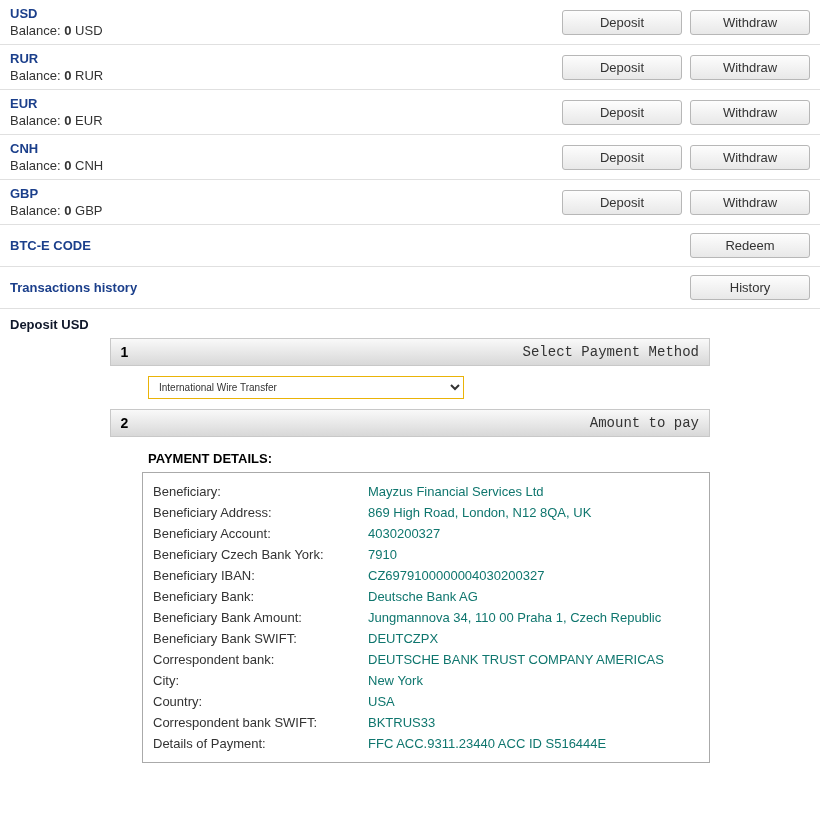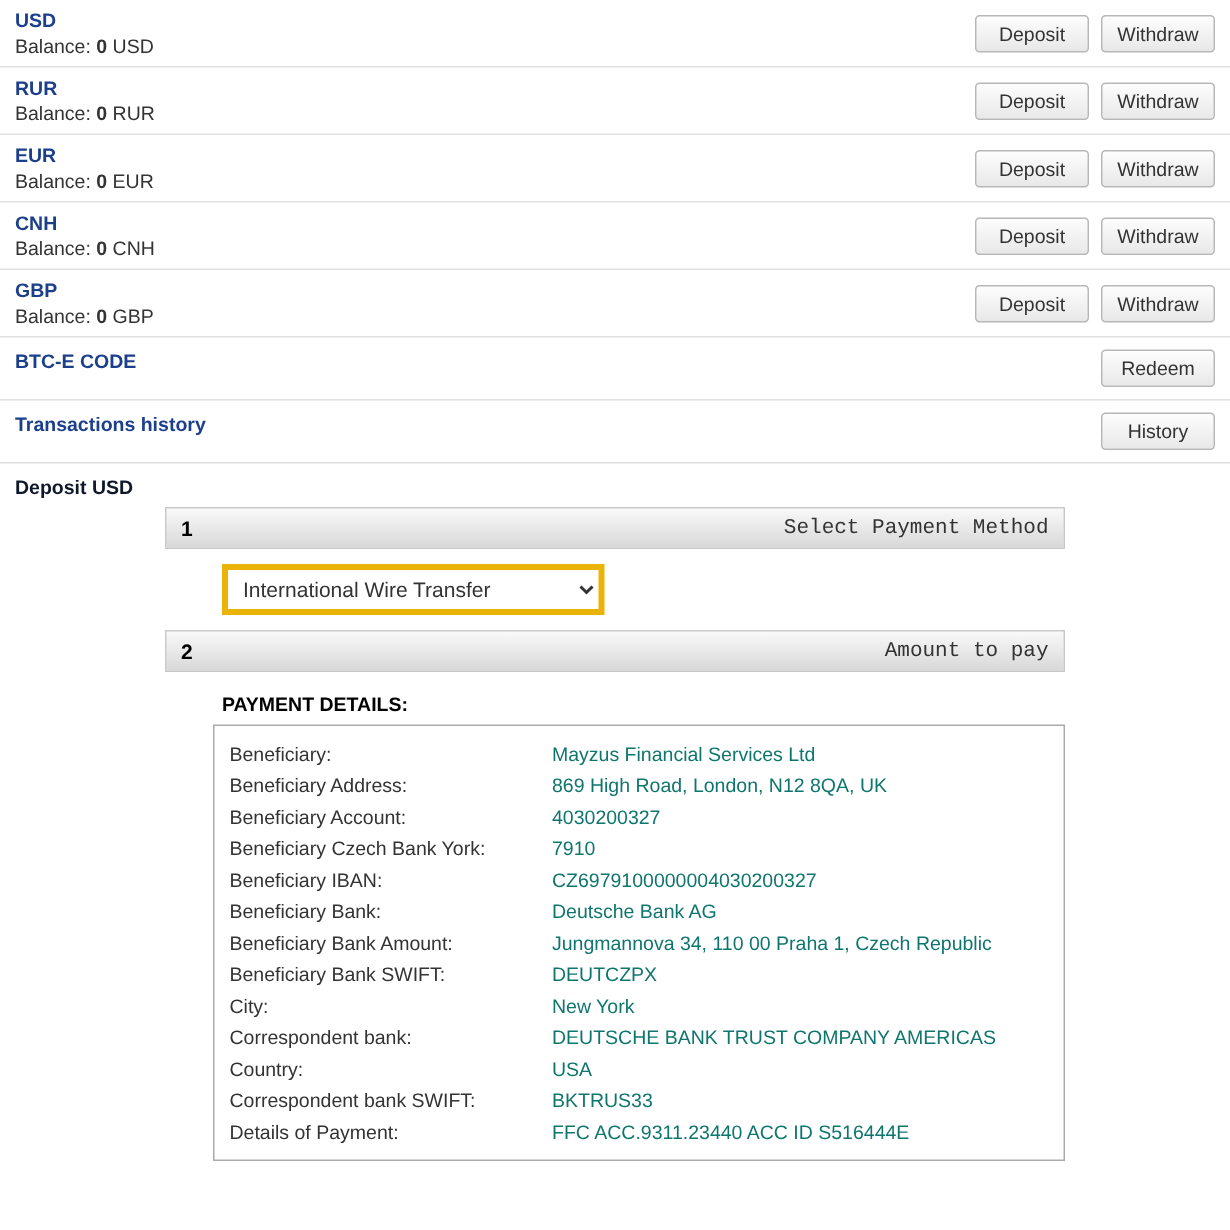--- a/index.html
+++ b/index.html
@@ -2,30 +2,30 @@
 <html><head>
 <meta charset="utf-8">
 <style>
 * { box-sizing: border-box; margin: 0; padding: 0; }
 body { font-family: Tahoma, Verdana, Arial, sans-serif; font-size: 13px; color: #333; background: #fff; width: 820px; }
 .currency-row { padding: 6px 10px 6px 10px; border-bottom: 1px solid #e0e0e0; display: flex; justify-content: space-between; align-items: center; }
 .currency-row .info .code { color: #1b3f8b; font-weight: bold; font-size: 13px; }
 .currency-row .info .balance { color: #333; font-size: 13px; margin-top: 2px; }
 .currency-row .info .balance b { font-weight: bold; }
 .buttons { display: flex; gap: 8px; }
-.btn { background: linear-gradient(to bottom, #fdfdfd, #e8e8e8); border: 1px solid #b7b7b7; border-radius: 3px; padding: 4px 0; width: 76px; text-align: center; font-size: 13px; color: #333; cursor: pointer; font-family: inherit; }
-.section-row { padding: 8px 10px; border-bottom: 1px solid #e0e0e0; display: flex; justify-content: space-between; align-items: flex-start; }
+.btn { background: linear-gradient(to bottom, #fdfdfd, #e8e8e8); border: 1px solid #b7b7b7; border-radius: 3px; padding: 4px 0; width: 120px; text-align: center; font-size: 13px; color: #333; cursor: pointer; font-family: inherit; }
+.section-row { padding: 8px 10px; border-bottom: 1px solid #e0e0e0; display: flex; justify-content: space-between; align-items: center; }
 .section-row .title { color: #1b3f8b; font-weight: bold; font-size: 13px; }
 .deposit-header { padding: 8px 10px 6px 10px; color: #0f172a; font-weight: bold; font-size: 13px; }
 .steps { margin-left: 110px; width: 600px; }
 .step { display: flex; align-items: stretch; }
 .step-num { width: 28px; text-align: center; font-weight: bold; font-size: 14px; color: #000; background: linear-gradient(to bottom, #f9f9f9, #d8d8d8); border-left: 1px solid #c8c8c8; border-top: 1px solid #c8c8c8; border-bottom: 1px solid #c8c8c8; padding: 5px 0; }
 .step-label { flex: 1; background: linear-gradient(to bottom, #f9f9f9, #d8d8d8); border: 1px solid #c8c8c8; border-left: none; padding: 5px 10px; font-size: 14px; font-family: Liberation Mono, monospace; color: #333; text-align: right; }
 .step-content { padding: 10px 10px 10px 38px; }
-.select { border: 4px solid #eab308; padding: 4px 6px; font-size: 14px; width: 255px; font-family: inherit; color: #333; background: #fff; }
+.select { border: 1px solid #eab308; padding: 4px 6px; font-size: 10px; width: 316px; font-family: inherit; color: #333; background: #fff; }
 .details-title { font-weight: bold; font-size: 13px; padding: 14px 10px 6px 38px; color: #000; font-family: Verdana, sans-serif; }
 .details-box { margin-left: 32px; border: 1px solid #aaa; padding: 8px 10px; }
 .details-box .dr { display: flex; padding: 3px 0; font-size: 13px; font-family: Verdana, sans-serif; }
 .details-box .dr .dlabel { width: 215px; color: #333; }
 .details-box .dr .dvalue { flex: 1; color: #0f766e; }
 </style>
 </head>
 <body>
 
 <div id="currencies">
@@ -159,26 +159,26 @@
       </div>
       <div class="dr">
     <div class="dlabel">Beneficiary Bank Amount:</div>
     <div class="dvalue">Jungmannova 34, 110 00 Praha 1, Czech Republic</div>
       </div>
       <div class="dr">
     <div class="dlabel">Beneficiary Bank SWIFT:</div>
     <div class="dvalue">DEUTCZPX</div>
       </div>
       <div class="dr">
+    <div class="dlabel">Correspondent bank:</div>
+    <div class="dvalue">DEUTSCHE BANK TRUST COMPANY AMERICAS</div>
+      </div>
+      <div class="dr">
     <div class="dlabel">City:</div>
     <div class="dvalue">New York</div>
-      </div>
-      <div class="dr">
-    <div class="dlabel">Correspondent bank:</div>
-    <div class="dvalue">DEUTSCHE BANK TRUST COMPANY AMERICAS</div>
       </div>
       <div class="dr">
     <div class="dlabel">Country:</div>
     <div class="dvalue">USA</div>
       </div>
       <div class="dr">
     <div class="dlabel">Correspondent bank SWIFT:</div>
     <div class="dvalue">BKTRUS33</div>
       </div>
       <div class="dr">

